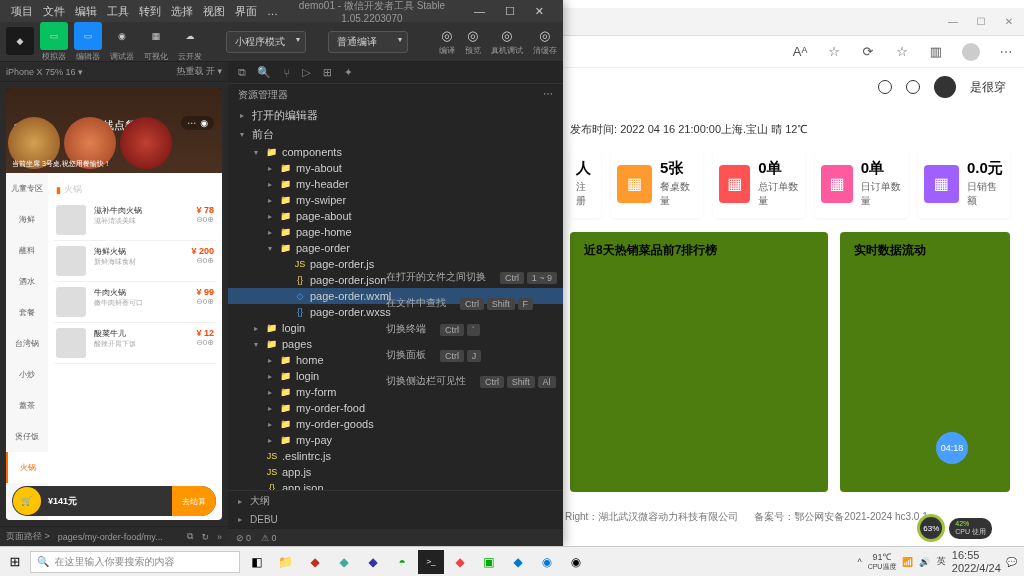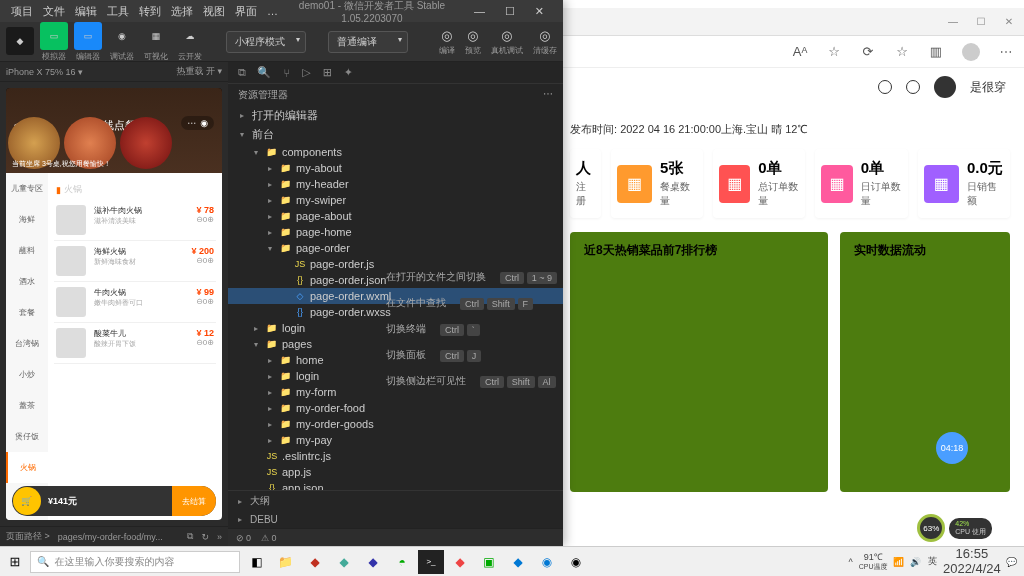--- a/index.html
+++ b/index.html
@@ -111,21 +111,21 @@
 .exp-section { padding: 3px 10px; font-size: 10px; color: #aaa; display: flex; align-items: center; gap: 4px; }
 .status-bar { height: 18px; background: #2d2d2d; display: flex; align-items: center; padding: 0 8px; font-size: 9px; color: #999; gap: 10px; border-top: 1px solid #222; }
 
 
 .taskbar { position: absolute; left: 0; right: 0; bottom: 0; height: 30px; background: #f0f0f0; border-top: 1px solid #ccc; display: flex; align-items: center; font-size: 10px; }
 .start { width: 30px; text-align: center; font-size: 13px; }
 .search-box { width: 210px; height: 22px; background: #fff; border: 1px solid #ccc; display: flex; align-items: center; padding: 0 6px; font-size: 10px; color: #888; gap: 5px; }
 .task-icons { display: flex; gap: 3px; margin-left: 4px; }
 .task-icon { width: 26px; height: 24px; display: flex; align-items: center; justify-content: center; font-size: 12px; }
 .tray { margin-left: auto; display: flex; align-items: center; gap: 6px; padding: 0 6px; color: #444; font-size: 9px; }
-.clock { text-align: center; line-height: 1.1; font-size: 13px; }
+.clock { text-align: left; line-height: 1.1; font-size: 11px; }
 
 .cpu-widget { position: absolute; right: 32px; bottom: 34px; display: flex; gap: 4px; align-items: center; }
 .cpu-ring { width: 28px; height: 28px; border: 3px solid #a0c040; border-radius: 50%; display: flex; align-items: center; justify-content: center; font-size: 8px; color: #fff; background: #333; }
 .cpu-box { background: #333; border-radius: 10px; padding: 2px 6px; font-size: 7px; color: #a0e050; }
 </style>
 </head>
 <body>
 
 <div class="desktop">
   <div class="browser">
@@ -191,20 +191,24 @@
               <div class="stat-label">日销售额</div>
             </div>
           </div>
         </div>
       <div class="dash-panels">
         <div class="panel"><span>近8天热销菜品前7排行榜</span></div>
         <div class="panel panel2"><span>实时数据流动</span></div>
       </div>
     </div>
     <div class="floating-badge">04:18</div>
+    <div class="footer">
+      <span>Right：湖北武汉微容动力科技有限公司</span>
+      <span>备案号：鄂公网安备2021-2024 hc3.0.1</span>
+    </div>
   </div>
 
   <div class="ide">
     <div class="ide-menubar">
       <span>项目</span>
         <span>文件</span>
         <span>编辑</span>
         <span>工具</span>
         <span>转到</span>
         <span>选择</span>

